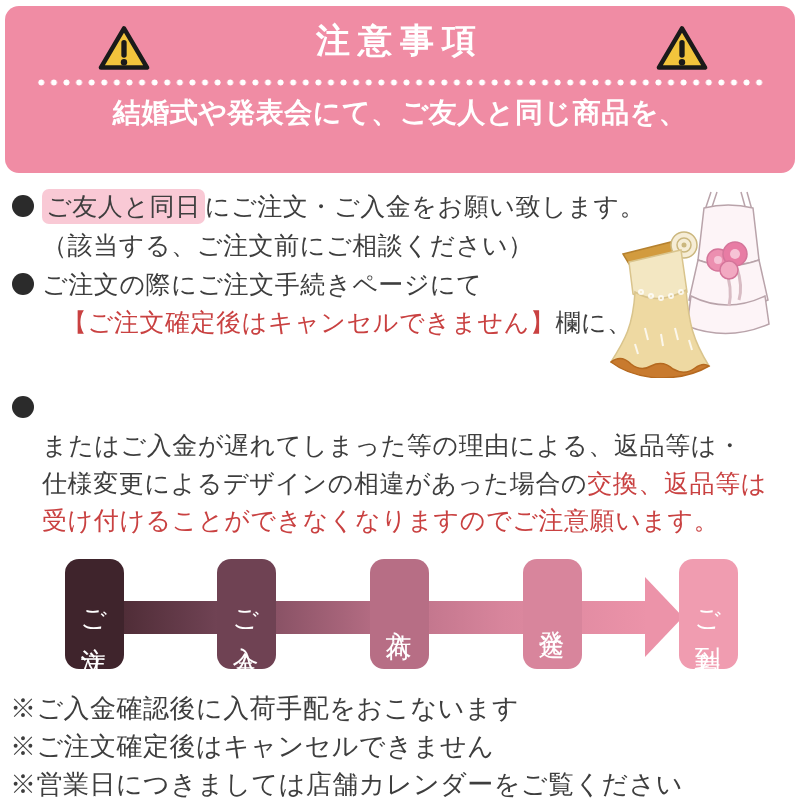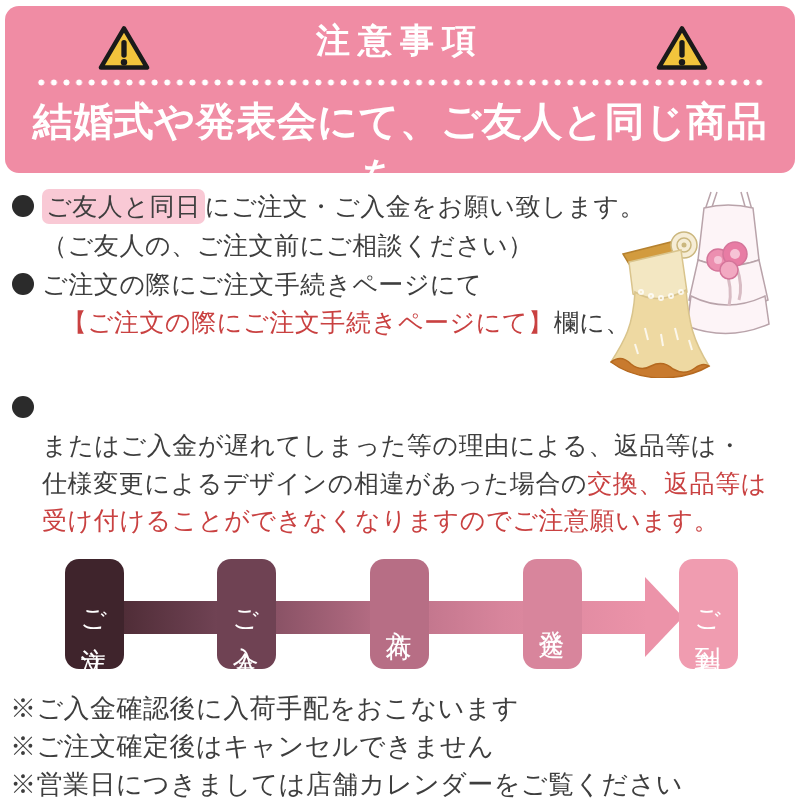--- a/index.html
+++ b/index.html
@@ -10,21 +10,21 @@
   .header{position:absolute;left:5px;top:6px;width:790px;height:167px;
           border-radius:14px;background:#f08ca4;}
   .header-title{position:absolute;left:0;top:12px;width:790px;text-align:center;
           color:#ffffff;font-size:34px;font-weight:bold;letter-spacing:8px;}
   .warn{position:absolute;top:18px;width:54px;height:48px;}
   .warn-left{left:92px;} .warn-right{left:650px;}
   .dots{position:absolute;left:30px;top:72px;width:730px;height:9px;
         background-image:radial-gradient(circle,#ffffff 2.7px,rgba(255,255,255,0) 3.3px);
         background-size:12.6px 9px;background-position:0 center;}
   .header-sub{position:absolute;left:0;width:790px;text-align:center;color:#ffffff;
-        font-size:40px;font-weight:bold;letter-spacing:0.5px;}
+        font-size:28px;font-weight:bold;letter-spacing:0.5px;}
   .sub1{top:88px;} .sub2{top:127px;}
 
   
   .bullet-dot{position:absolute;left:12px;width:22px;height:22px;border-radius:50%;
         background:#2b2b2b;}
   .body-line{position:absolute;left:42px;font-size:25px;color:#3e3e3e;
         letter-spacing:0.6px;white-space:nowrap;}
   .indent{left:62px;}
   .hl{border-radius:7px;padding:3px 4px 4px 4px;}
   .hl-pink{background:#f9c9d5;}
@@ -116,25 +116,25 @@
             <path d="M70 140 l3 12"></path>
           <path d="M30 156 l3 10"></path>
             <path d="M84 152 l3 10"></path>
         </g>
       </g>
     </svg>
   </div>
 
   <div class="bullet-dot" style="top:195px"></div>
   <div class="body-line" style="top:190px"><span class="hl hl-pink">ご友人と同日</span><span>にご注文・ご入金をお願い致します。</span></div>
-  <div class="body-line" style="top:229px">（ご友人の、ご注文前にご相談ください）</div>
+  <div class="body-line" style="top:229px">（該当する、ご注文前にご相談ください）</div>
 
   <div class="bullet-dot" style="top:273px"></div>
   <div class="body-line" style="top:268px">ご注文の際にご注文手続きページにて</div>
-  <div class="body-line indent" style="top:306px"><span class="red">【ご注文の際にご注文手続きページにて】</span><span>欄に、</span></div>
+  <div class="body-line indent" style="top:306px"><span class="red">【ご注文確定後はキャンセルできません】</span><span>欄に、</span></div>
 
   <div class="bullet-dot" style="top:396px"></div>
   <div class="body-line" style="top:429px">またはご入金が遅れてしまった等の理由による、返品等は・</div>
   <div class="body-line red" style="top:504px">受け付けることができなくなりますのでご注意願います。</div>
   <div class="body-line" style="top:467px"><span>仕様変更によるデザインの相違があった場合の</span><span class="red">交換、返品等は</span></div>
 
   <div class="flow-band"></div>
   <div class="flow-arrow">
     <svg width="40" height="80" viewBox="0 0 40 80">
       <polygon points="0,0 0,80 38,40" fill="#ec93a9"></polygon>

